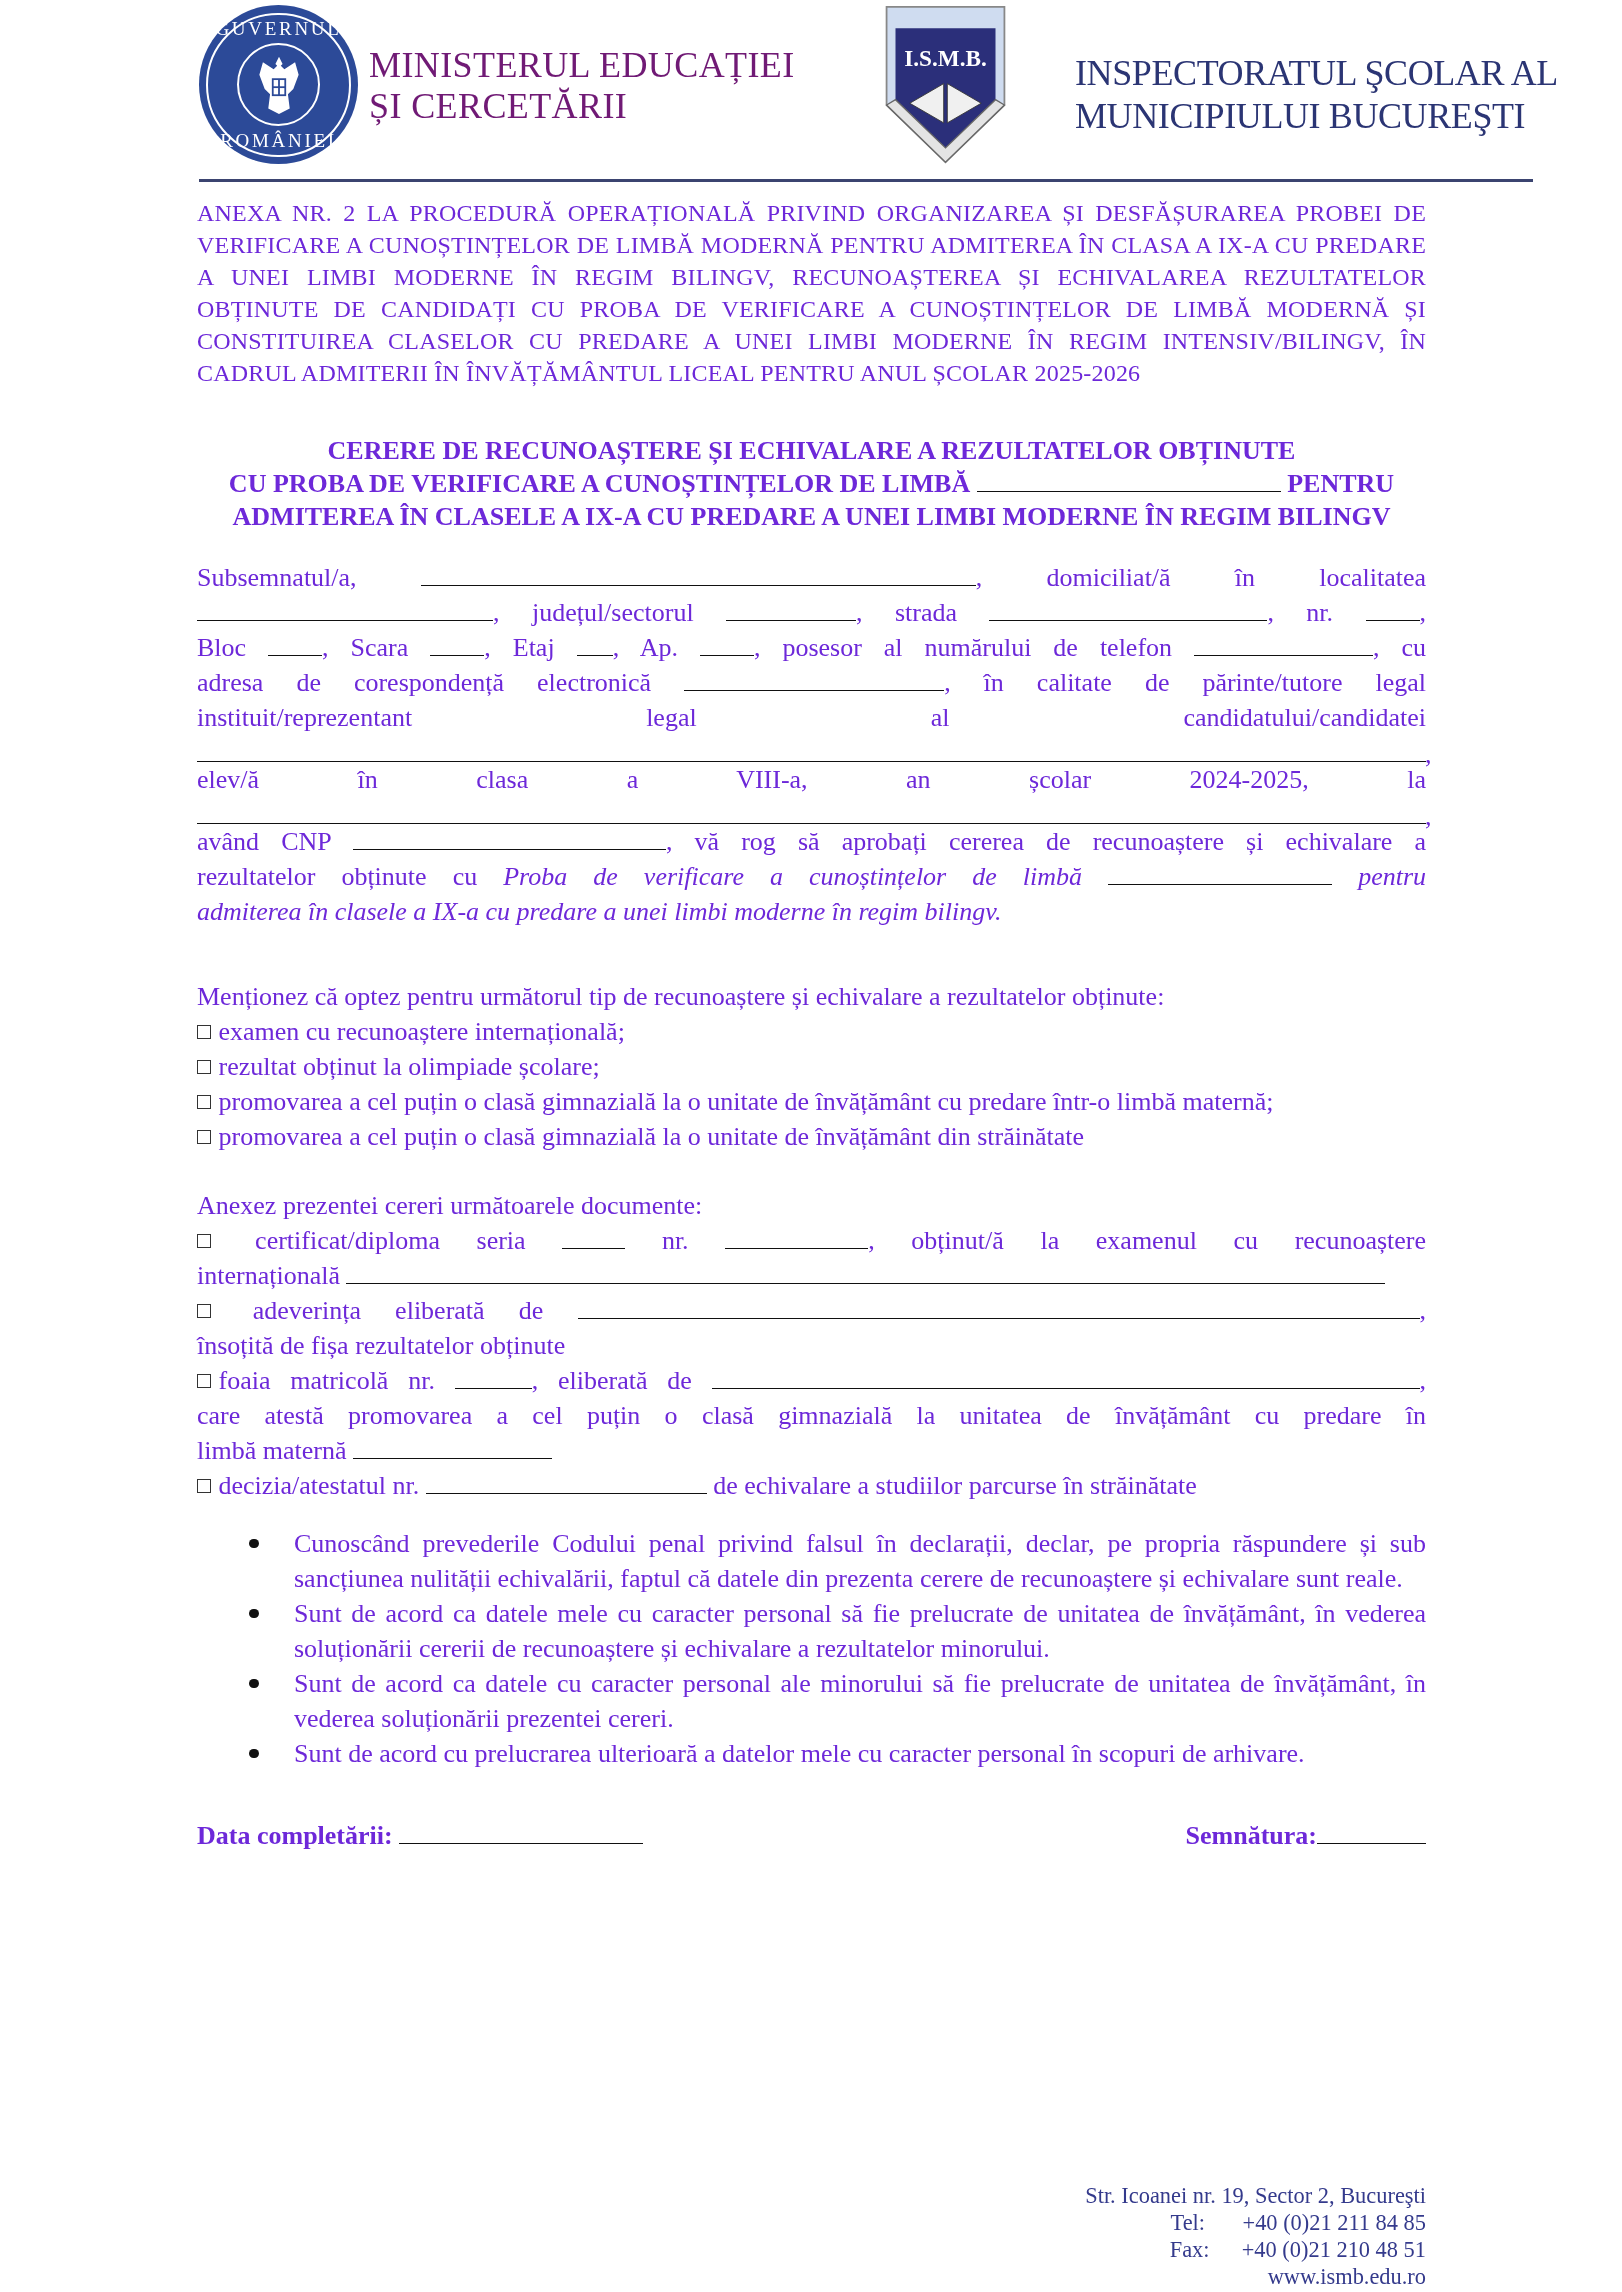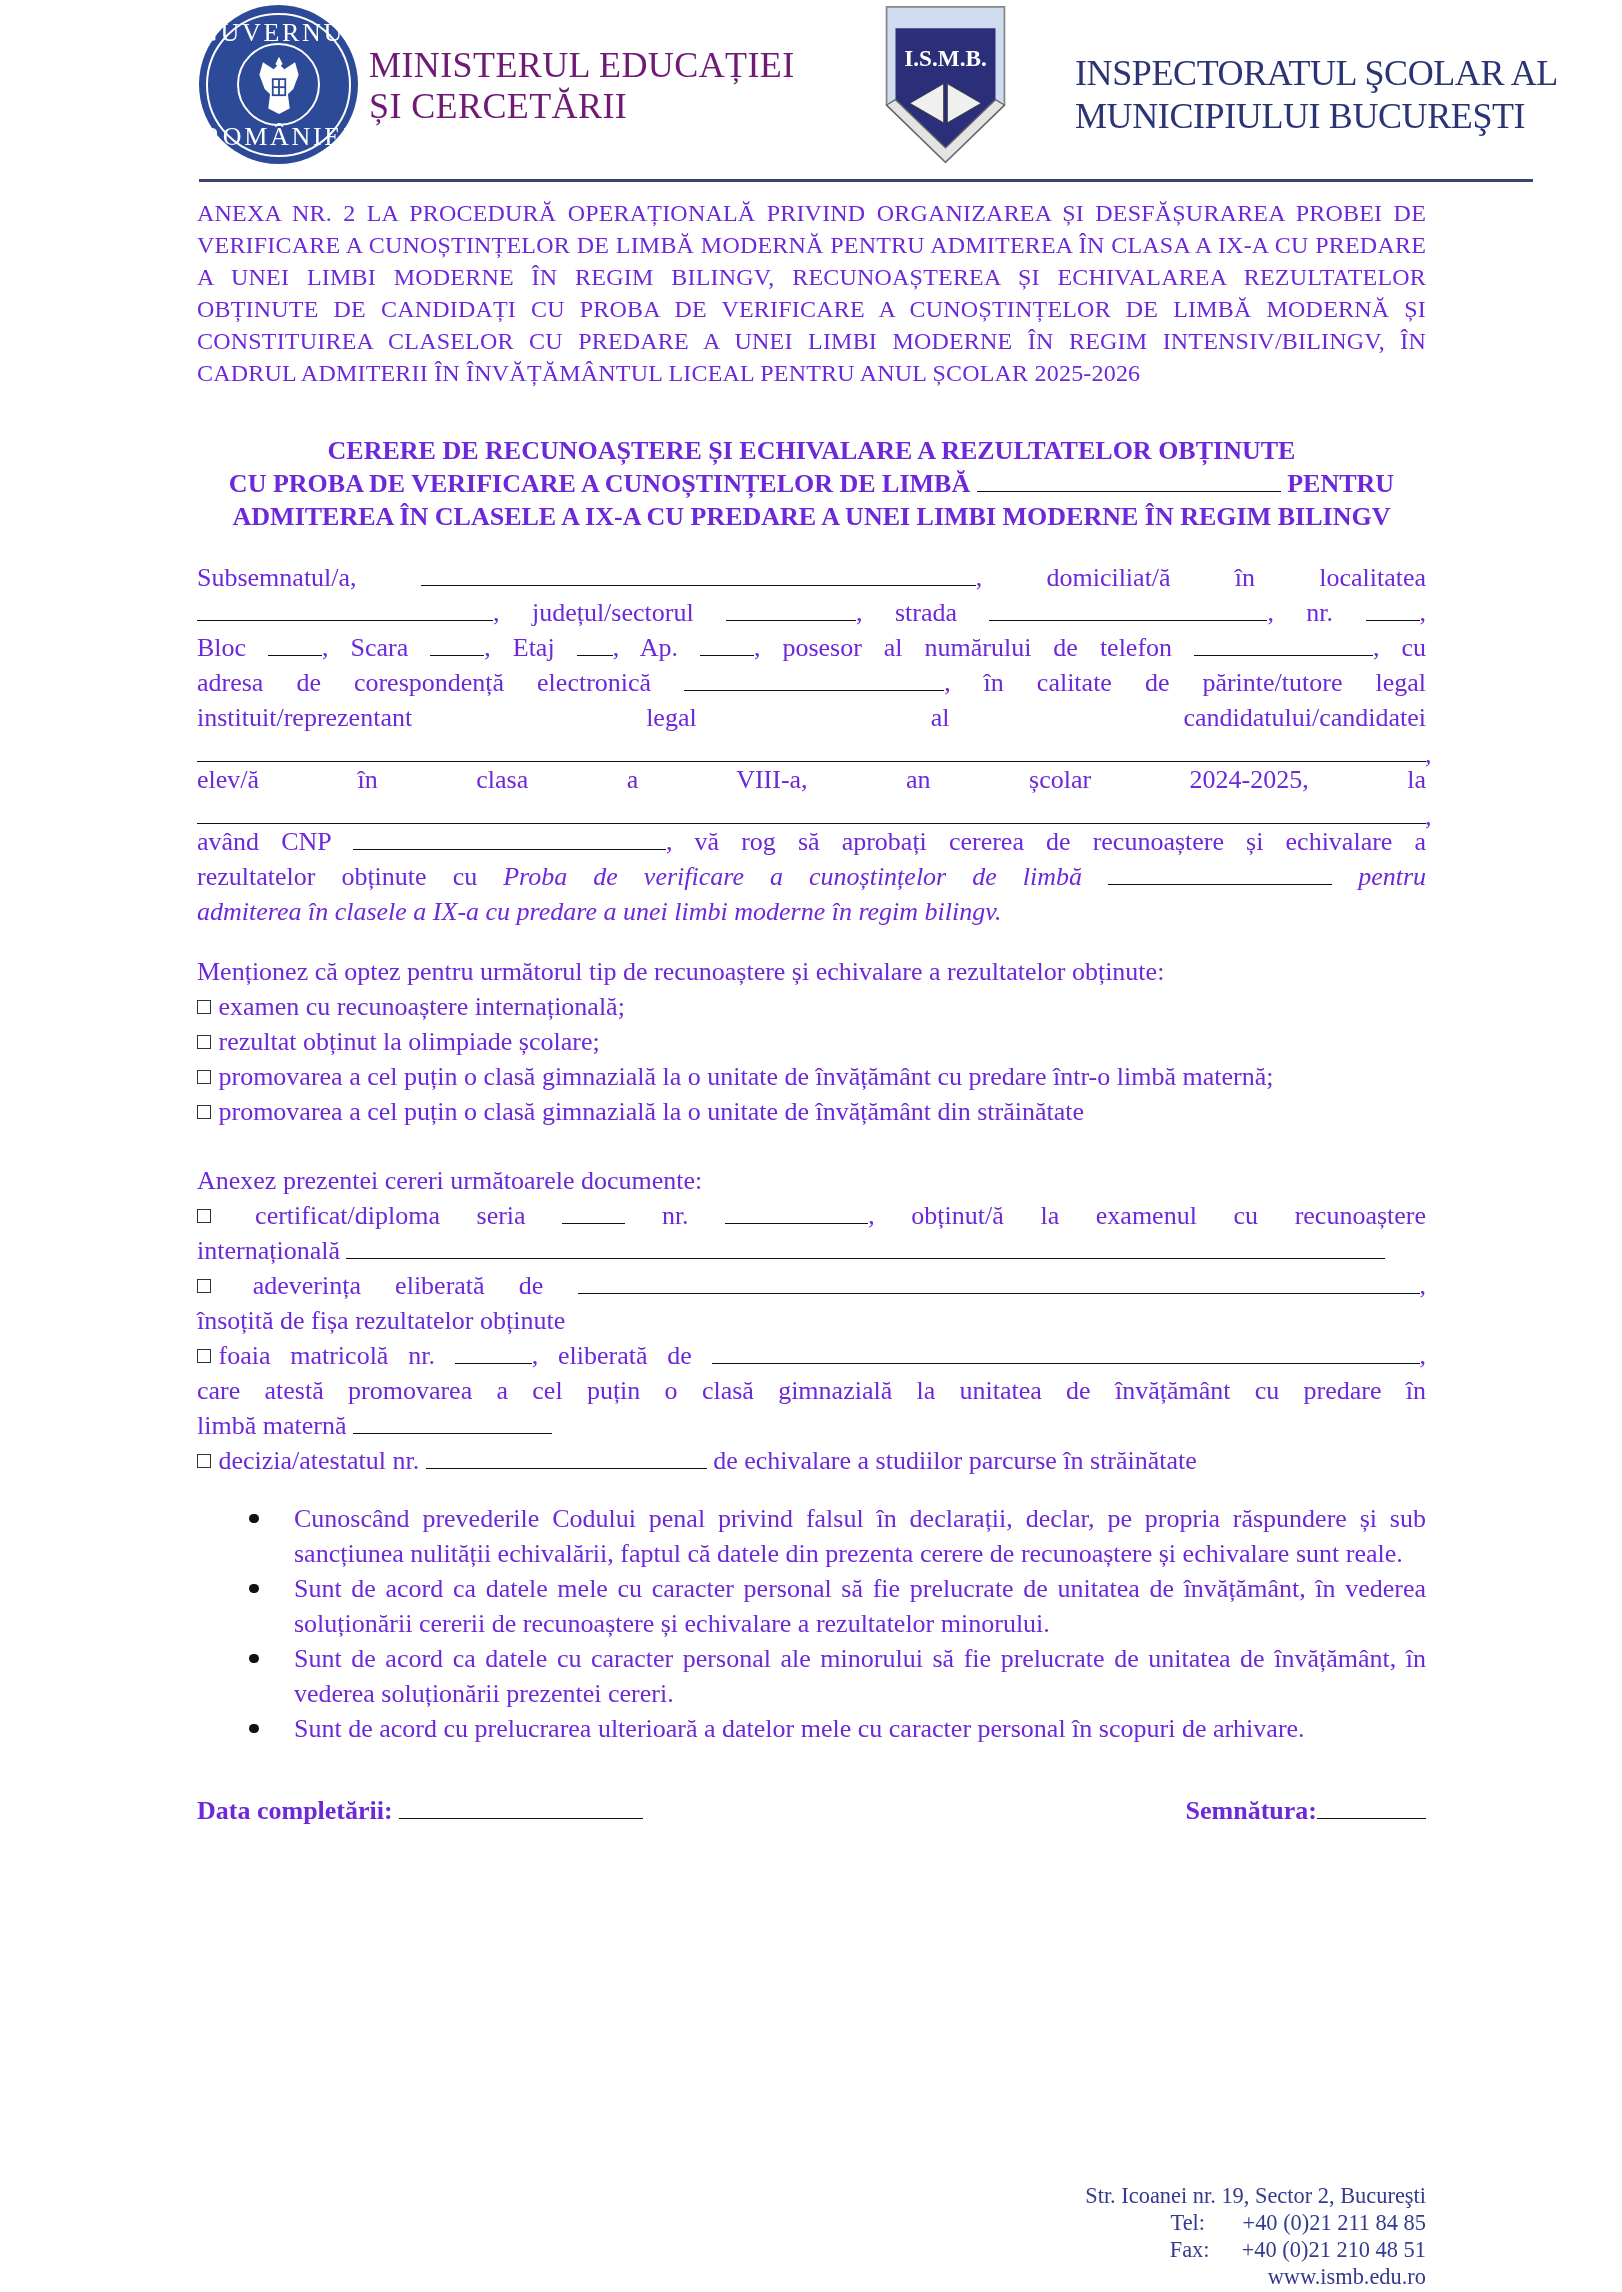--- a/index.html
+++ b/index.html
@@ -21,21 +21,21 @@
     .gov-seal .ring {
       position: absolute; inset: 7.2px; border-radius: 50%;
       border: 2.7px solid #ffffff;
     }
     .gov-seal .inner {
       position: absolute; inset: 38px; border-radius: 50%;
       border: 2.7px solid #ffffff;
     }
     .gov-seal .seal-text-top, .gov-seal .seal-text-bot {
       position: absolute; left: 0; width: 100%; text-align: center;
-      color: #fff; font-family: "Liberation Serif", serif; font-size: 26px; letter-spacing: 2.7px;
+      color: #fff; font-family: "Liberation Serif", serif; font-size: 19px; letter-spacing: 2.7px;
     }
     .gov-seal .seal-text-top { top: 12.5px; }
     .gov-seal .seal-text-bot { bottom: 12.5px; }
     .gov-seal .eagle {
       position: relative; width: 50px; height: 63px;
     }
     .ministry-name {
       position: absolute; left: 369px; top: 45px;
       color: #701a75; font-family: "Liberation Serif", serif; font-size: 36px; line-height: 41px;
       letter-spacing: 0.4px;
@@ -188,21 +188,21 @@
       <span>rezultatelor obținute cu </span>
       <span class="italic">Proba de verificare a cunoștințelor de limbă</span>
       <span class="blank" style="width:224px"></span>
       <span class="italic">pentru</span>
     </span>
     <span class="line left">
       <span class="italic">admiterea în clasele a IX-a cu predare a unei limbi moderne în regim bilingv</span><span class="italic">.</span>
     </span>
   </div>
 
-  <div class="para" style="margin-top:25px;">
+  <div class="para" style="margin-top:50px;">
     <div class="left">Menționez că optez pentru următorul tip de recunoaștere și echivalare a rezultatelor obținute:</div>
     <div class="left"><span class="chk-box"></span><span>examen cu recunoaștere internațională;</span></div>
     <div class="left"><span class="chk-box"></span><span>rezultat obținut la olimpiade școlare;</span></div>
     <div class="left"><span class="chk-box"></span><span>promovarea a cel puțin o clasă gimnazială la o unitate de învățământ cu predare într-o limbă maternă;</span></div>
     <div class="left"><span class="chk-box"></span><span>promovarea a cel puțin o clasă gimnazială la o unitate de învățământ din străinătate</span></div>
   </div>
 
   <div class="para" style="margin-top:34px;">
     <div class="left">Anexez prezentei cereri următoarele documente:</div>
 

